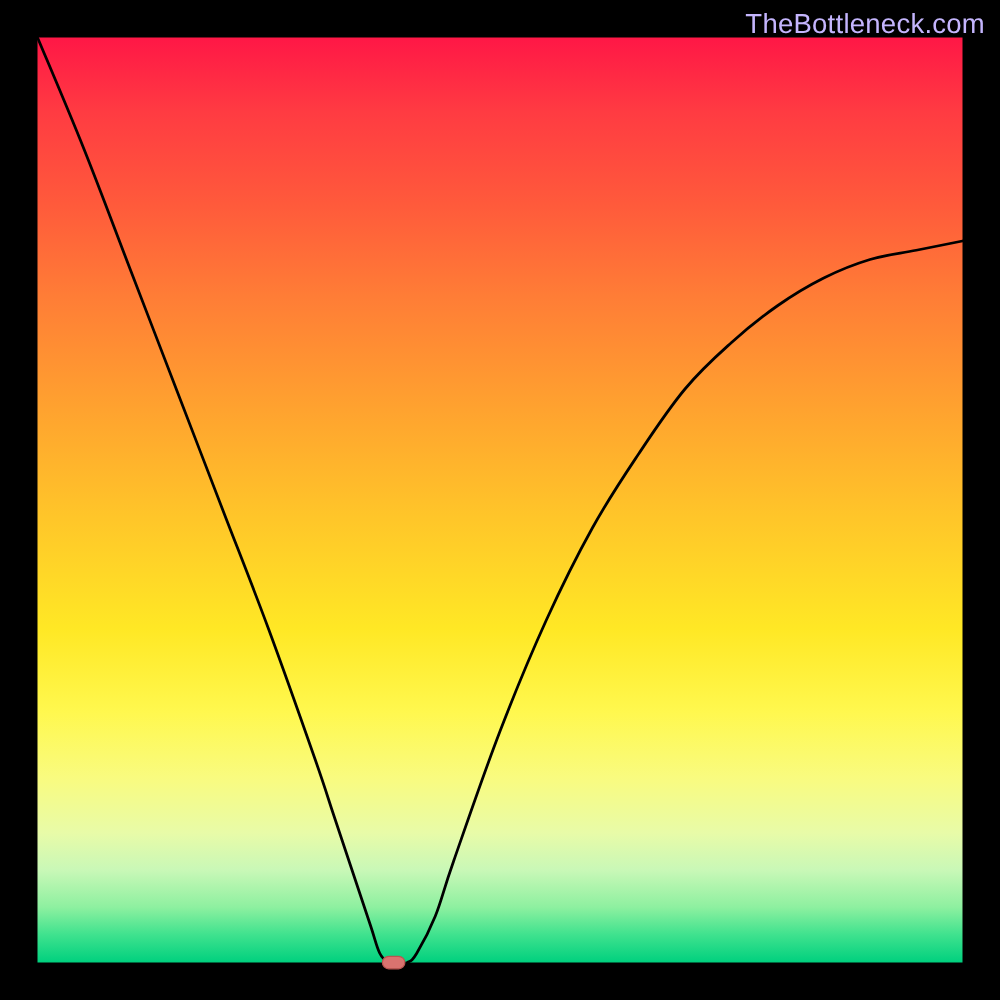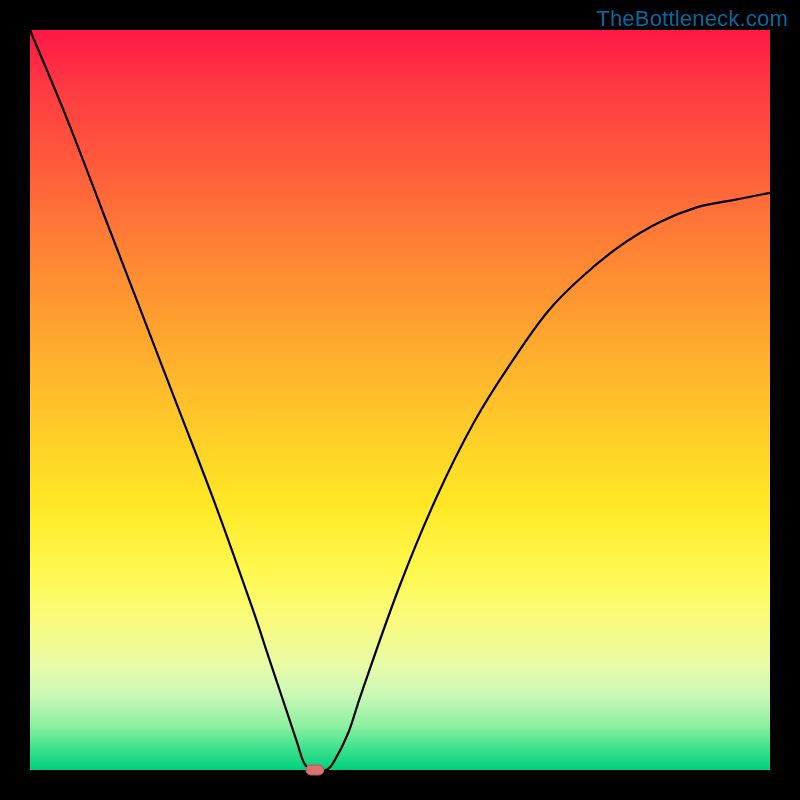--- a/index.html
+++ b/index.html
@@ -40,21 +40,21 @@
       #c9f8b7 90%,
       #8ef0a0 94%,
       #3fe28e 97%,
       #00d07e 100%
     );
   }
   .watermark {
     position: absolute;
     top: 6px;
     right: 12px;
-    color: #0369a1;
+    color: #c4b5fd;
     font-size: 22px;
     font-weight: 400;
     letter-spacing: 0.2px;
     user-select: none;
   }
   svg.curve {
     position: absolute;
     left: 0;
     top: 0;
     width: 740px;

